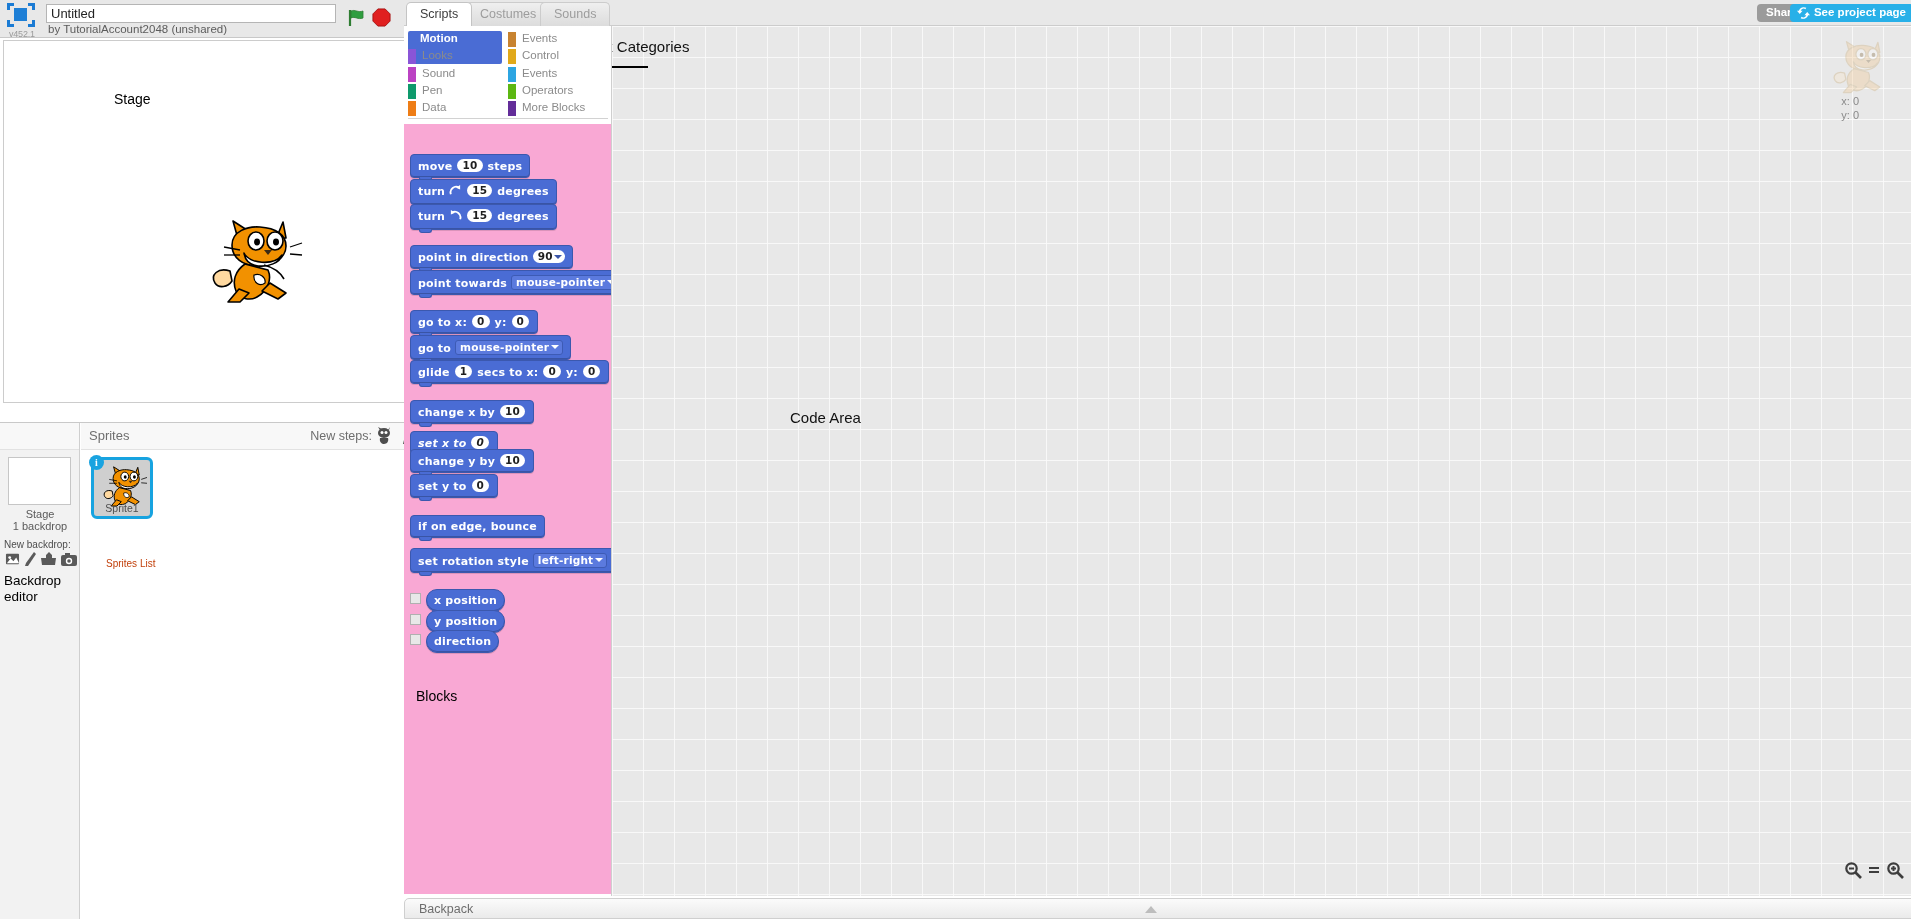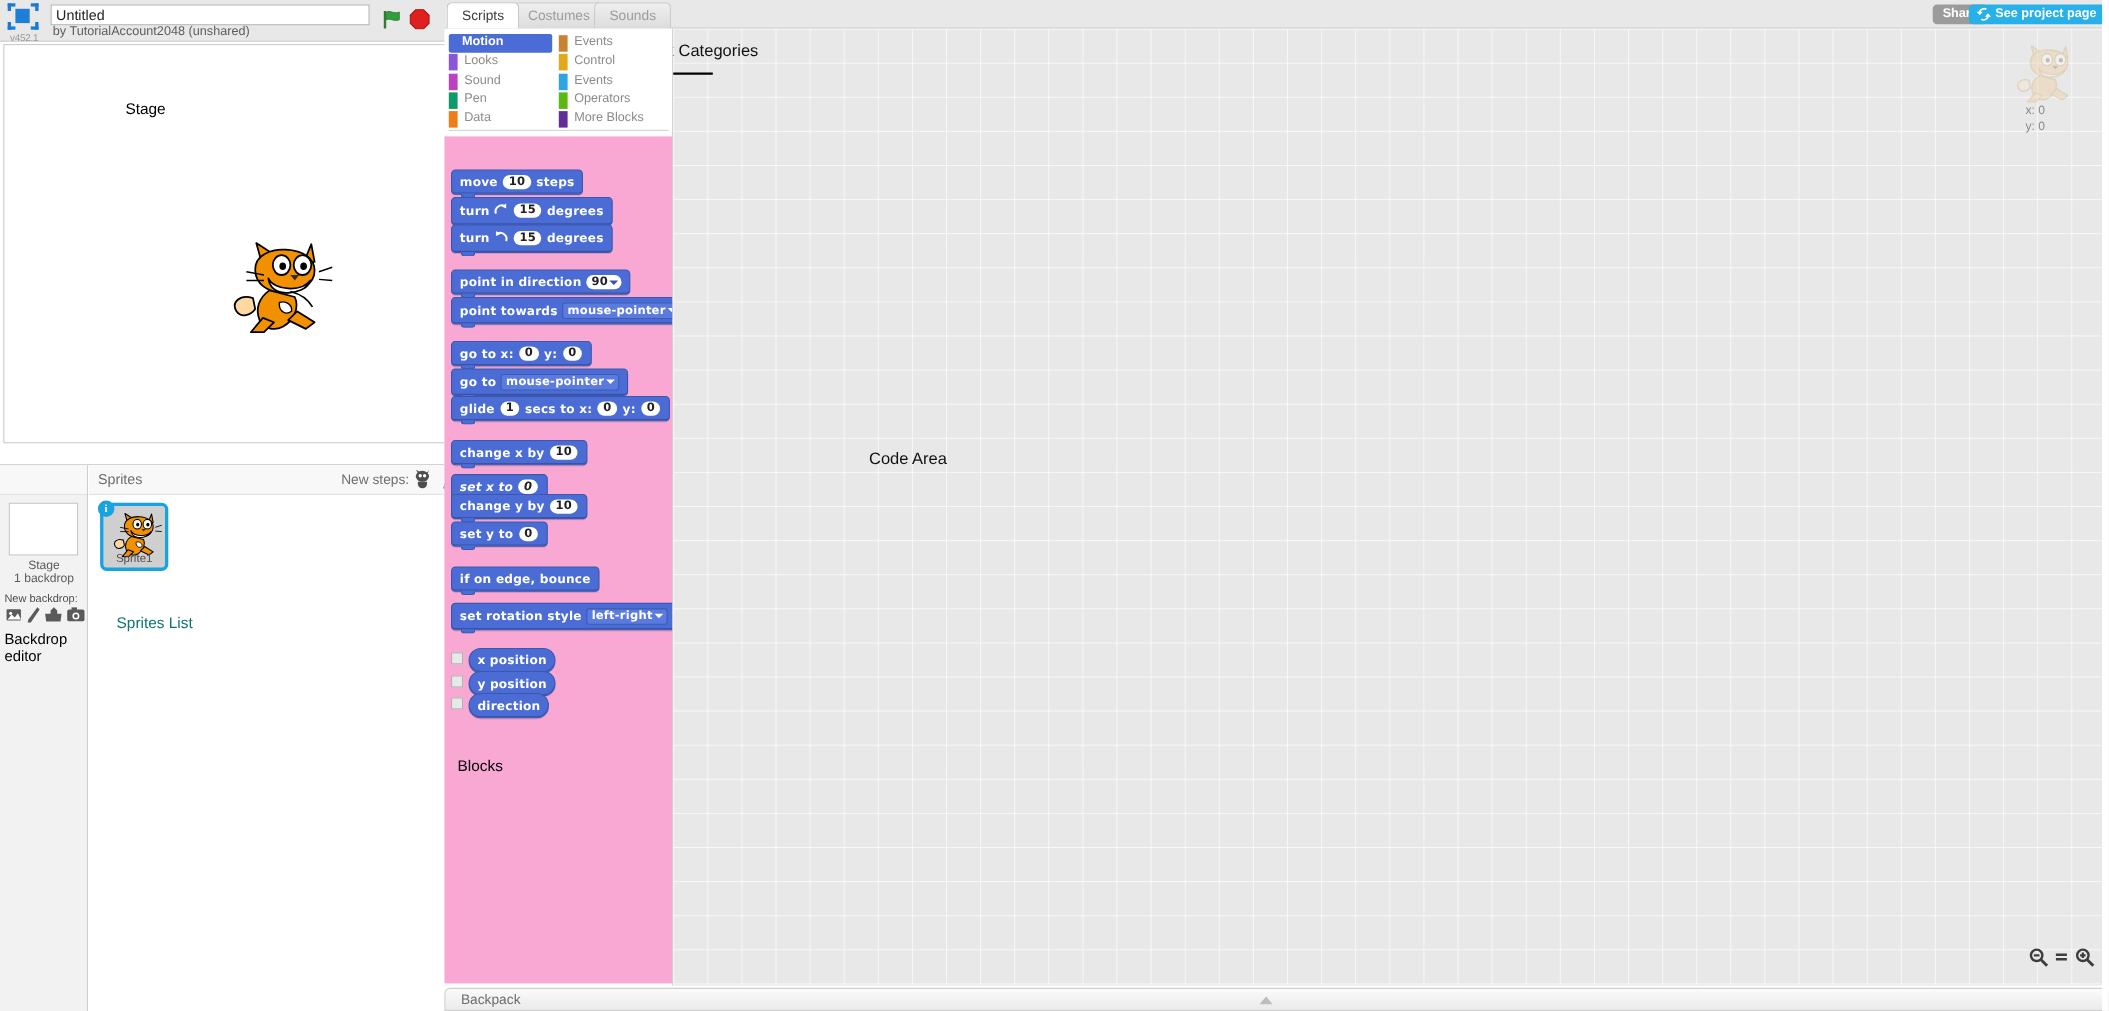--- a/index.html
+++ b/index.html
@@ -86,28 +86,28 @@
   #new-sprite-lbl { position:absolute; right:118px; top:6px; font-size:12.5px; color:#6e6e6e;}
   #ns-icons { position:absolute; right:8px; top:3px; width:106px; height:20px;}
   .nsi { position:absolute; cursor:pointer;}
   #sprite-thumb { position:absolute; left:10px; top:34px; width:62px; height:62px;
      background:#cfcfcf; border:3px solid #17a3e0; border-radius:6px; cursor:pointer;}
   #sprite-thumb-name { position:absolute; left:0; bottom:2px; width:100%; text-align:center;
      font-size:10.5px; color:#4d4d4d;}
   #sprite-info-badge { position:absolute; left:-5px; top:-5px; width:15px; height:15px;
      background:#19a3e0; border-radius:50%; color:#fff; font-size:10px; font-weight:bold;
      text-align:center; line-height:15px; font-family:"Liberation Serif",serif; cursor:pointer;}
-  #sprites-list-lbl { position:absolute; left:25px; top:135px; font-size:14px; color:#0f766e;}
+  #sprites-list-lbl { position:absolute; left:25px; top:135px; font-size:10px; color:#c2410c;}
 
   
   #palette-panel { position:absolute; left:404px; top:26px; width:208px; height:870px;
      background:#fff; border-right:1px solid #cfcfcf; }
   #cat-grid { position:absolute; left:4px; top:5px; width:200px; height:88px;
      border-bottom:1px solid #d2d2d2; }
-  .cat { position:absolute; width:94px; height:17px; cursor:pointer; font-size:11.5px;
+  .cat { position:absolute; width:94px; height:33px; cursor:pointer; font-size:11.5px;
      font-weight:bold;text-decoration:underline; }
   .cat .swatch { position:absolute; left:0; top:1px; width:8px; height:15px; }
   .cat .lbl { position:absolute; left:14px; top:1px; color:#8b8b8b; font-weight:normal;}
   .cat.sel { background:#4a6cd4; border-radius:2px;}
   .cat.sel .lbl { color:#fff; font-weight:bold; left:12px;}
 
   #blocks-scroll { position:absolute; left:0; top:98px; width:207px; height:770px;
      background:#f9a8d4; overflow:hidden;}
   .blk { position:absolute; background:#4a6cd4; color:#fff; font-size:11px;
      font-weight:bold; border-radius:4px; padding:4px 7px; white-space:nowrap;

